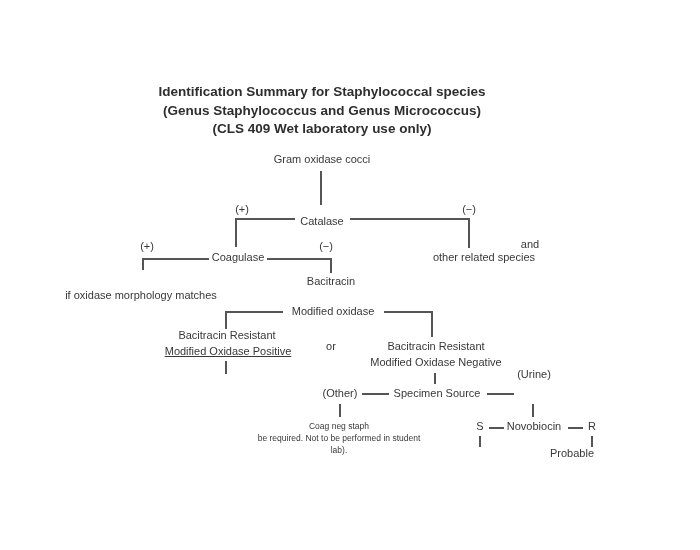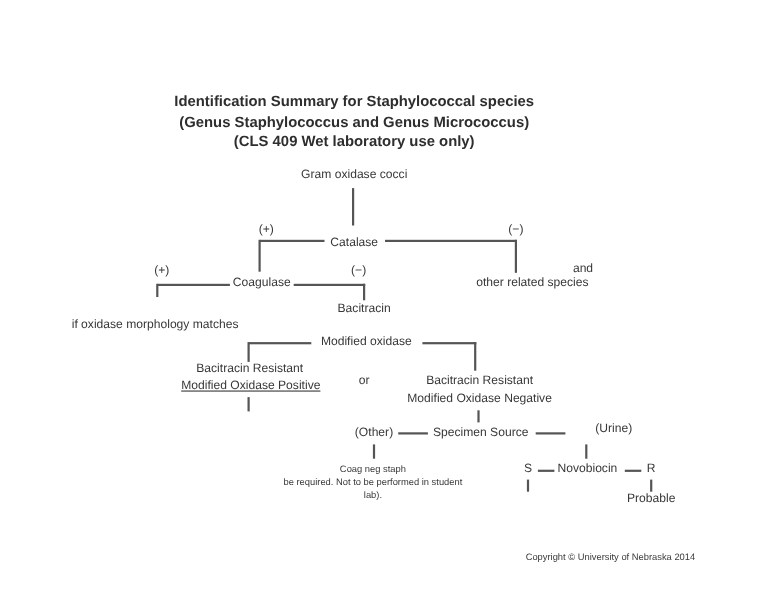--- a/index.html
+++ b/index.html
@@ -74,36 +74,35 @@
   <span class="node" style="left:227px;top:329px;">Bacitracin Resistant</span>
   <span class="node" style="left:228px;top:345px;text-decoration:underline;">Modified Oxidase Positive</span>
   <div class="vline" style="left:225px;top:361px;height:13px;"></div>
 
   <span class="node" style="left:436px;top:340px;">Bacitracin Resistant</span>
   <span class="node" style="left:436px;top:356px;">Modified Oxidase Negative</span>
   <div class="vline" style="left:434px;top:373px;height:11px;"></div>
 
   <span class="node" style="left:340px;top:387px;">(Other)</span>
   <span class="node" style="left:437px;top:387px;">Specimen Source</span>
-  <span class="node" style="left:534px;top:384px;margin-left:24px;">(Urine)</span>
+  <span class="node" style="left:534px;top:368px;">(Urine)</span>
   <div class="hline" style="left:362px;top:393px;width:27px;"></div>
   <div class="hline" style="left:487px;top:393px;width:27px;"></div>
   <div class="vline" style="left:339px;top:404px;height:13px;"></div>
   <div class="vline" style="left:532px;top:404px;height:13px;"></div>
 
   <div class="node small" style="left:339px;top:420px;">
     <div>Coag neg staph</div>
     <div>be required. Not to be performed in student</div>
     <div>lab).</div>
   </div>
 
   <span class="node" style="left:480px;top:420px;">S</span>
   <span class="node" style="left:534px;top:420px;">Novobiocin</span>
   <span class="node" style="left:592px;top:420px;">R</span>
   <div class="hline" style="left:489px;top:427px;width:15px;"></div>
   <div class="hline" style="left:568px;top:427px;width:15px;"></div>
   <div class="vline" style="left:479px;top:436px;height:11px;"></div>
   <div class="vline" style="left:591px;top:436px;height:11px;"></div>
-  <span class="node" style="left:592px;top:447px;">Probable</span>
+  <span class="node" style="left:572px;top:447px;">Probable</span>
 
-  <div class="copyright">Copyright © University of Nebraska 2014</div>
 
 </div>
 
 </body></html>

